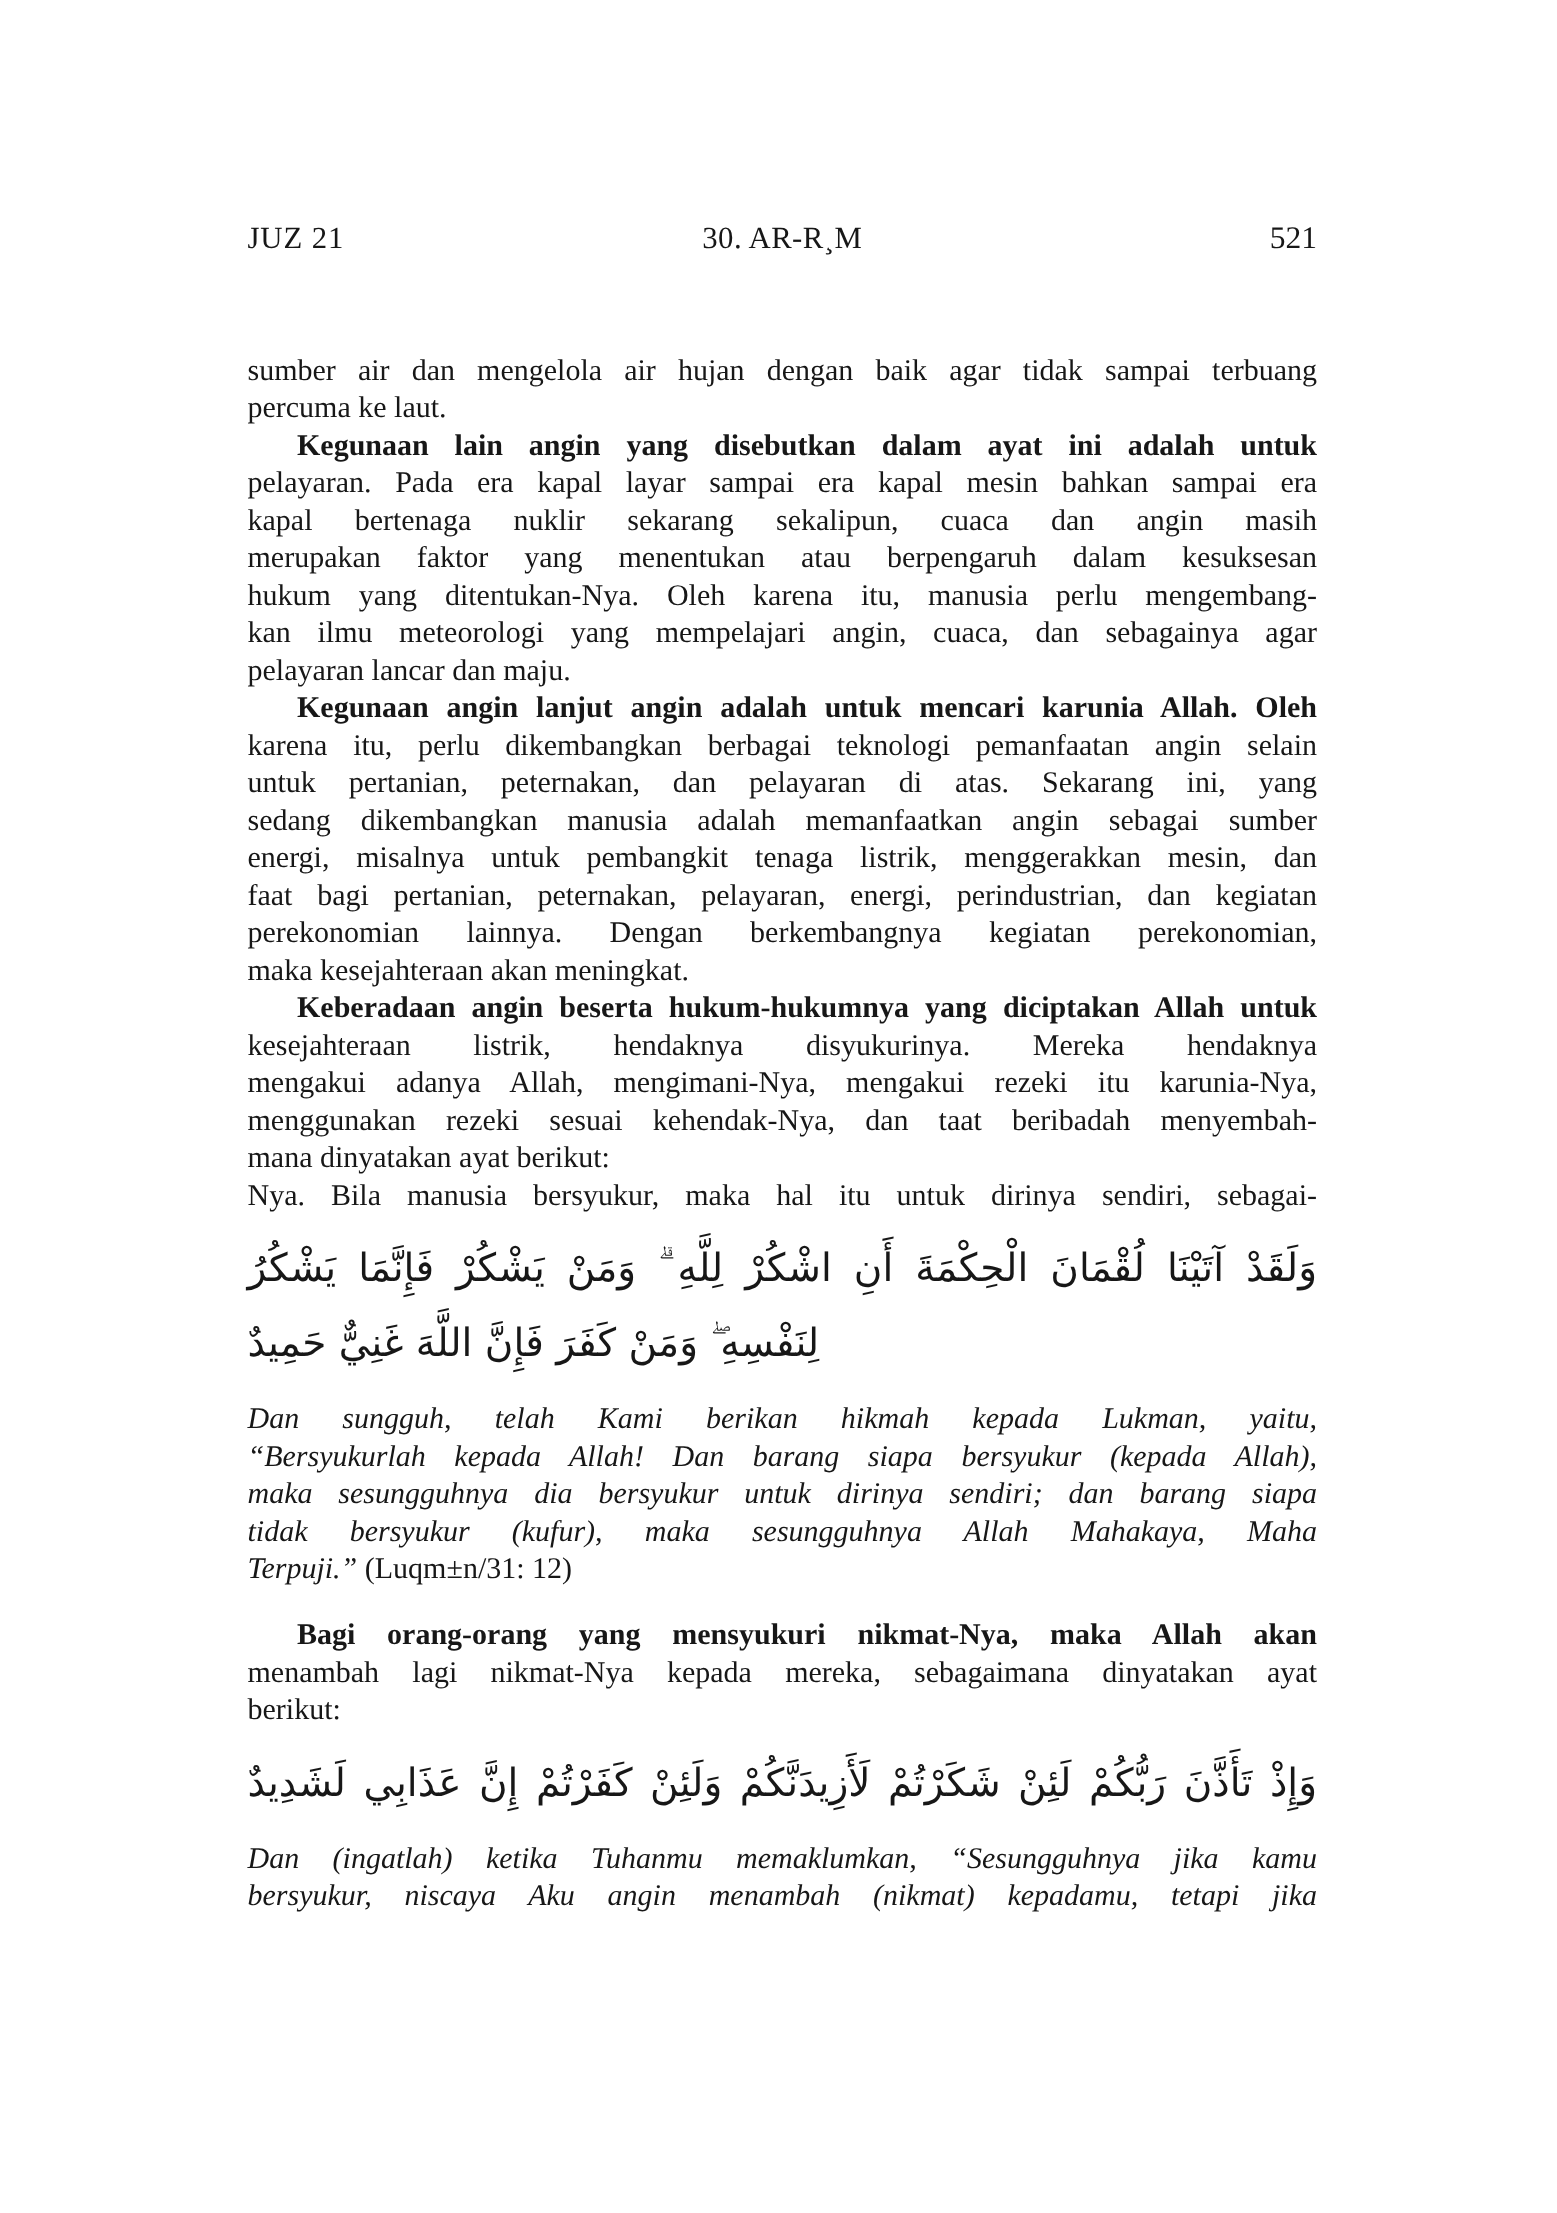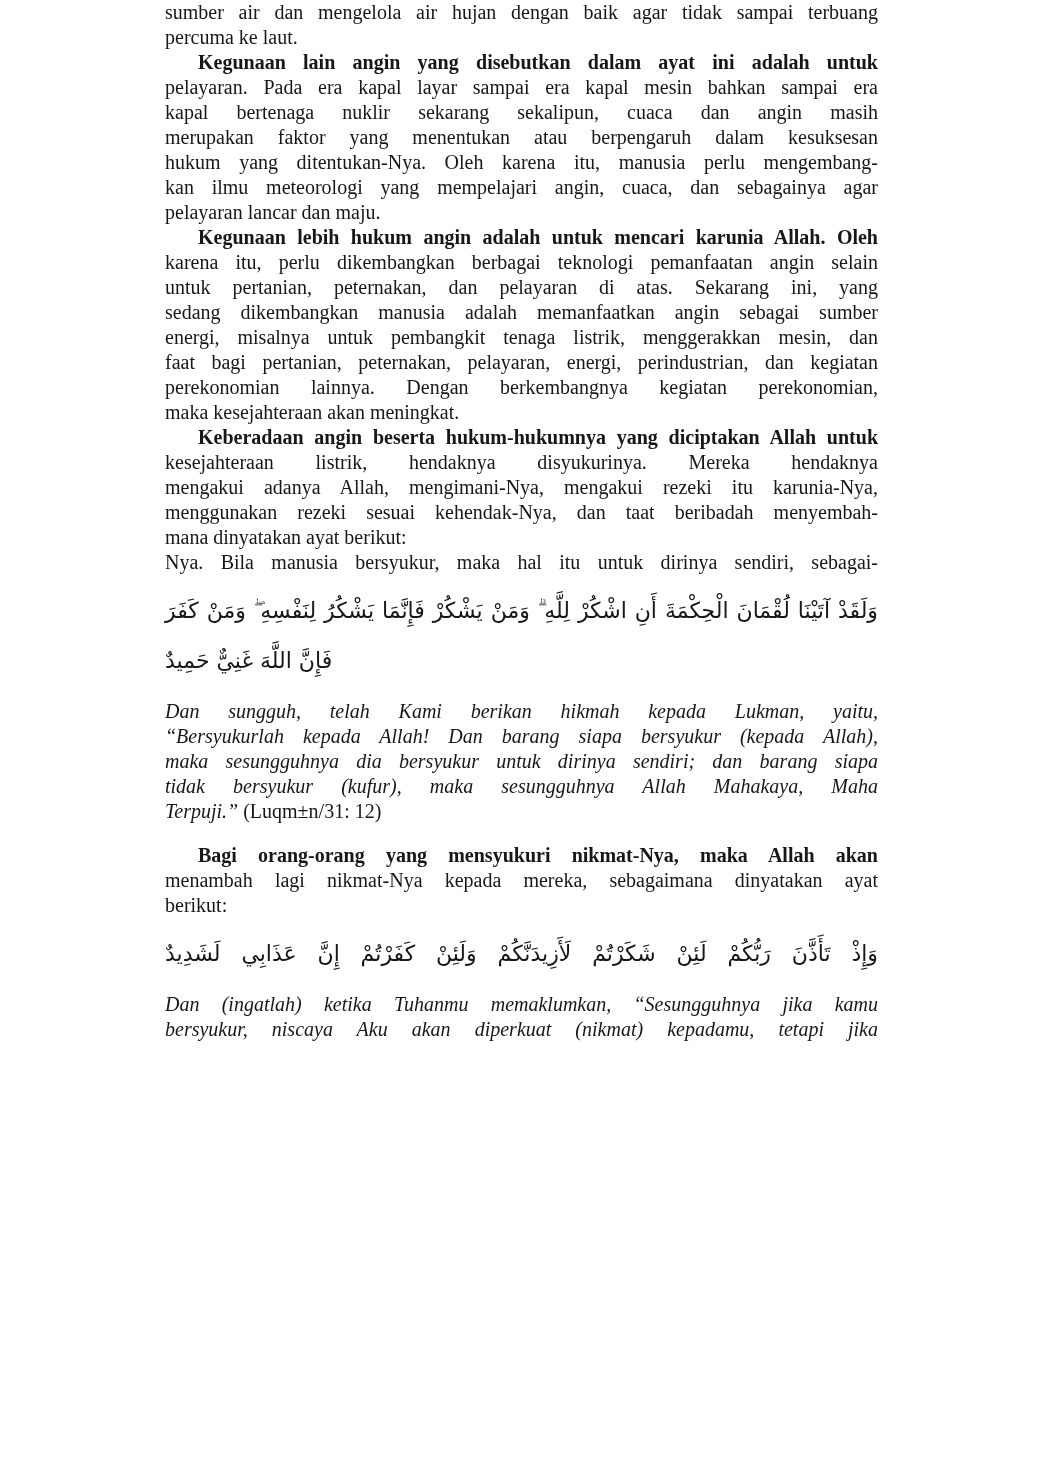--- a/index.html
+++ b/index.html
@@ -40,50 +40,55 @@
   }
   .line.lastline { text-align-last: left; }
   .block.indent .line:first-child { text-indent: 33px; font-weight: bold; }
 
   .block-translation { font-style: italic; }
   .block-translation .rg { font-style: normal; }
 
   .block-arabic {
     direction: rtl;
     font-family: "DejaVu Sans", sans-serif;
-    font-size: 22px;
+    font-size: 26px;
     line-height: 50px;
     text-align: justify;
     text-align-last: left;
     margin: 11px 0 13px 0;
   }
   .block-arabic.stretch-last { text-align-last: justify; }
   .block.gap-top { margin-top: 19px; }
 </style>
 </head>
 <body>
 
 <div class="page">
   <div class="content">
+    <header class="page-header">
+      <span class="hleft">JUZ 21</span>
+      <span class="hcenter">30. AR-R¸M</span>
+      <span class="hright">521</span>
+    </header>
     <main class="page-body" id="page-body">
         <div class="block block-body">
           <div class="line">sumber air dan mengelola air hujan dengan baik agar tidak sampai terbuang</div>
           <div class="line lastline">percuma ke laut.</div>
         </div>
         <div class="block block-body indent">
           <div class="line">Kegunaan lain angin yang disebutkan dalam ayat ini adalah untuk</div>
           <div class="line">pelayaran. Pada era kapal layar sampai era kapal mesin bahkan sampai era</div>
           <div class="line">kapal bertenaga nuklir sekarang sekalipun, cuaca dan angin masih</div>
           <div class="line">merupakan faktor yang menentukan atau berpengaruh dalam kesuksesan</div>
           <div class="line">hukum yang ditentukan-Nya. Oleh karena itu, manusia perlu mengembang-</div>
           <div class="line">kan ilmu meteorologi yang mempelajari angin, cuaca, dan sebagainya agar</div>
           <div class="line lastline">pelayaran lancar dan maju.</div>
         </div>
         <div class="block block-body indent">
-          <div class="line">Kegunaan lebih hukum angin adalah untuk mencari karunia Allah. Oleh</div>
+          <div class="line">Kegunaan angin lanjut angin adalah untuk mencari karunia Allah. Oleh</div>
           <div class="line">karena itu, perlu dikembangkan berbagai teknologi pemanfaatan angin selain</div>
           <div class="line">untuk pertanian, peternakan, dan pelayaran di atas. Sekarang ini, yang</div>
           <div class="line">sedang dikembangkan manusia adalah memanfaatkan angin sebagai sumber</div>
           <div class="line">energi, misalnya untuk pembangkit tenaga listrik, menggerakkan mesin, dan</div>
           <div class="line">faat bagi pertanian, peternakan, pelayaran, energi, perindustrian, dan kegiatan</div>
           <div class="line">perekonomian lainnya. Dengan berkembangnya kegiatan perekonomian,</div>
           <div class="line lastline">maka kesejahteraan akan meningkat.</div>
         </div>
         <div class="block block-body indent">
           <div class="line">Keberadaan angin beserta hukum-hukumnya yang diciptakan Allah untuk</div>
@@ -102,17 +107,17 @@
           <div class="line lastline"><span class="it">Terpuji.”</span><span class="rg"> (Luqm±n/31: 12)</span></div>
         </div>
         <div class="block block-body indent gap-top">
           <div class="line">Bagi orang-orang yang mensyukuri nikmat-Nya, maka Allah akan</div>
           <div class="line">menambah lagi nikmat-Nya kepada mereka, sebagaimana dinyatakan ayat</div>
           <div class="line lastline">berikut:</div>
         </div>
         <div class="block block-arabic stretch-last" dir="rtl" lang="ar">وَإِذْ تَأَذَّنَ رَبُّكُمْ لَئِنْ شَكَرْتُمْ لَأَزِيدَنَّكُمْ وَلَئِنْ كَفَرْتُمْ إِنَّ عَذَابِي لَشَدِيدٌ</div>
         <div class="block block-translation">
           <div class="line">Dan (ingatlah) ketika Tuhanmu memaklumkan, “Sesungguhnya jika kamu</div>
-          <div class="line">bersyukur, niscaya Aku akan diperkuat (nikmat) kepadamu, tetapi jika</div>
+          <div class="line">bersyukur, niscaya Aku angin menambah (nikmat) kepadamu, tetapi jika</div>
         </div>
       </main>
   </div>
 </div>
 
 </body></html>

